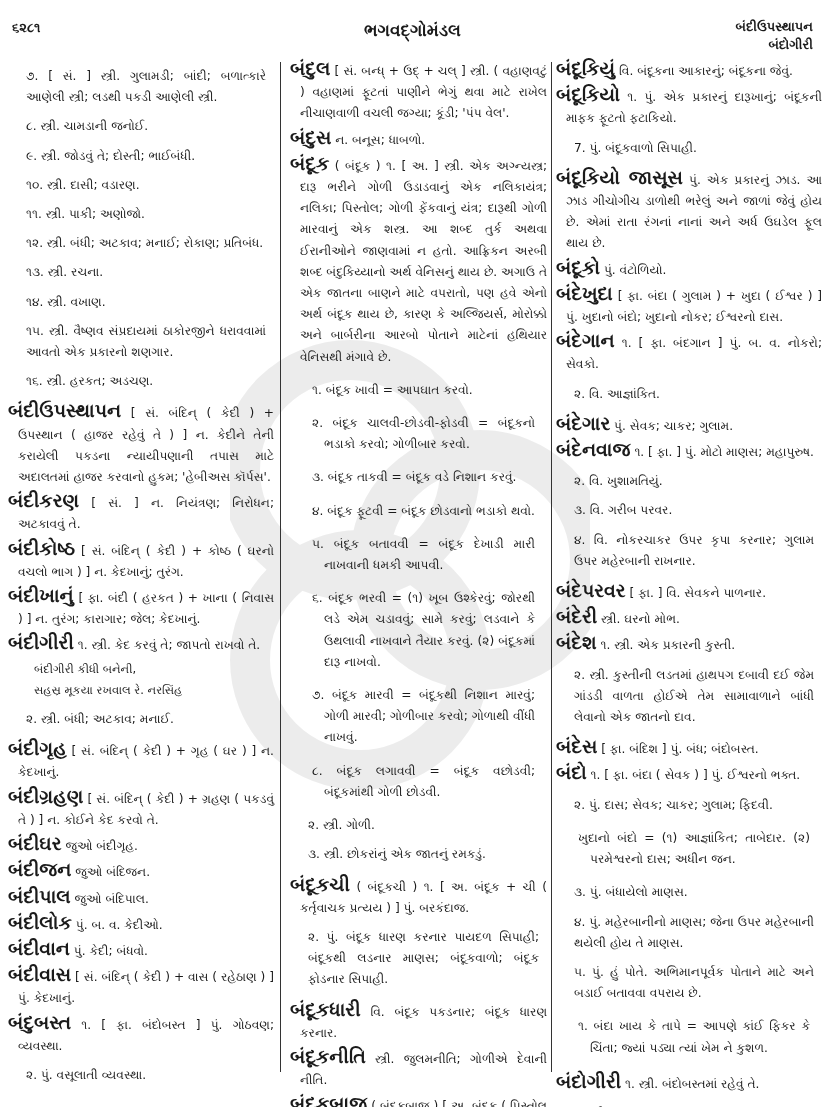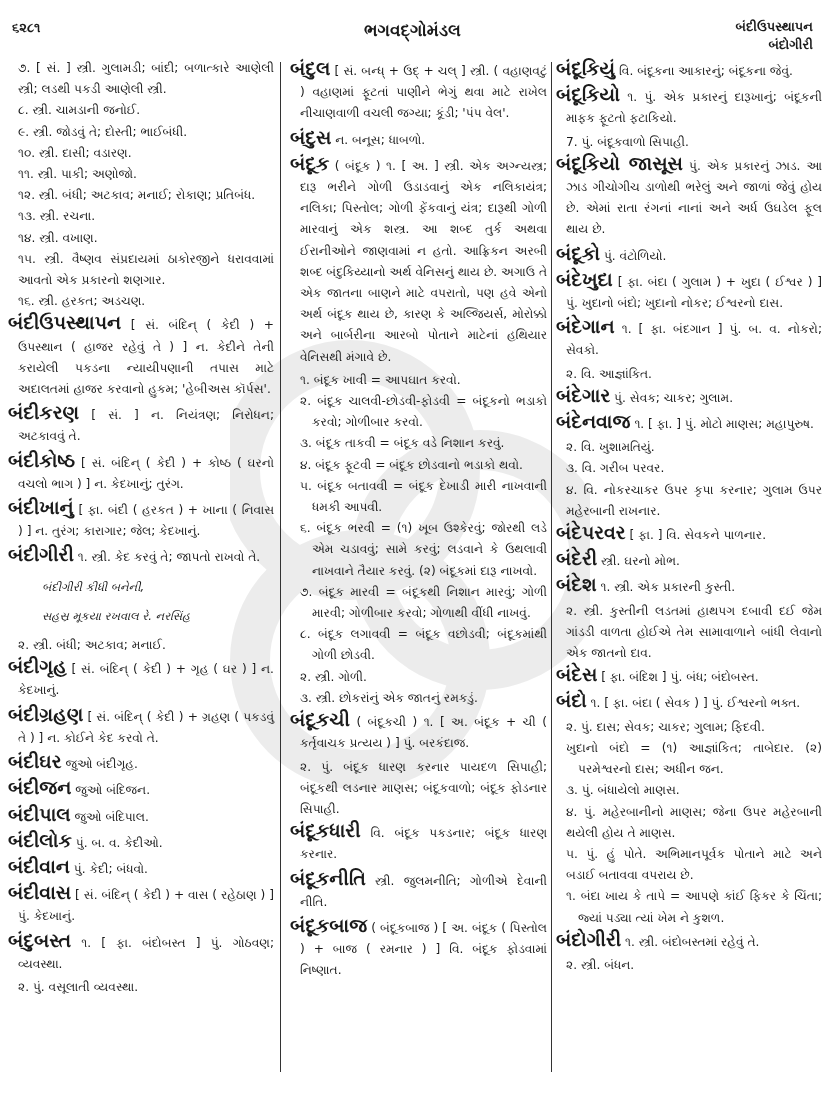--- a/index.html
+++ b/index.html
@@ -19,23 +19,23 @@
     position: absolute; top: 58px; bottom: 0;
     font-size: 12.2px; line-height: 21.2px; box-sizing: border-box;
   }
   .c1 { left: 8px; width: 272px; padding-right: 6px; }
   .c2 { left: 286px; width: 265px; padding: 0 4px; }
   .c3 { left: 554px; width: 268px; padding-left: 2px; }
   .vline { position: absolute; top: 62px; width: 1px; background: #333; }
   .v1 { left: 280px; height: 1010px; }
   .v2 { left: 551px; height: 1010px; }
   .e { margin: 0 0 2px 0; padding-left: 10px; text-indent: -10px; text-align: justify; }
-  .s { margin: 0; padding-left: 10px; text-align: justify; }
-  .ss { margin: 0; padding-left: 22px; text-indent: -12px; text-align: justify; }
-  .q { margin: 8px; padding-left: 26px; font-size: 11.5px; font-style: italic; }
+  .s { margin: 8px; padding-left: 10px; text-align: justify; }
+  .ss { margin: 12px; padding-left: 22px; text-indent: -12px; text-align: justify; }
+  .q { margin: 0; padding-left: 26px; font-size: 11.5px; }
   .hw { font-weight: bold; font-size: 19px; }
 </style>
 </head>
 <body>
 
 <svg class="watermark" viewBox="0 0 360 460">
   <circle cx="120" cy="140" r="110" fill="none" stroke="#000" stroke-width="40"></circle>
   <circle cx="250" cy="230" r="110" fill="none" stroke="#000" stroke-width="40"></circle>
   <circle cx="130" cy="330" r="110" fill="none" stroke="#000" stroke-width="40"></circle>
 </svg>

